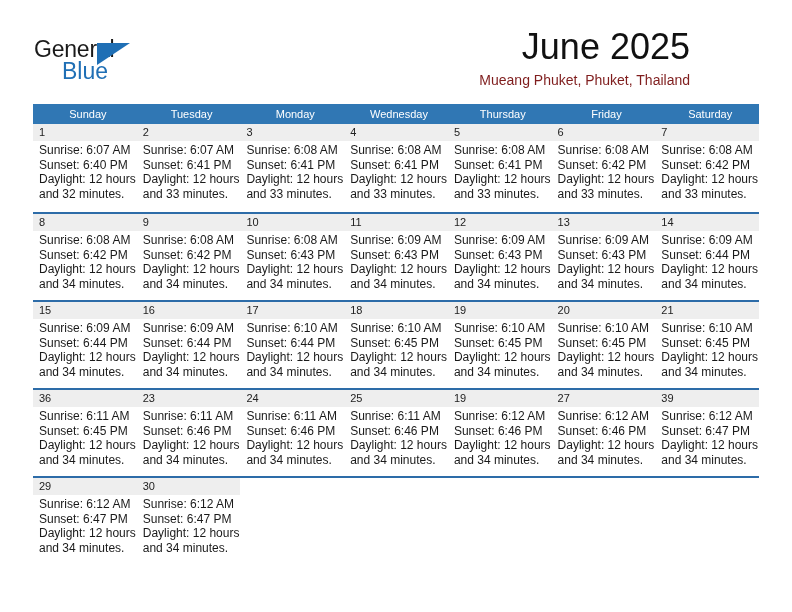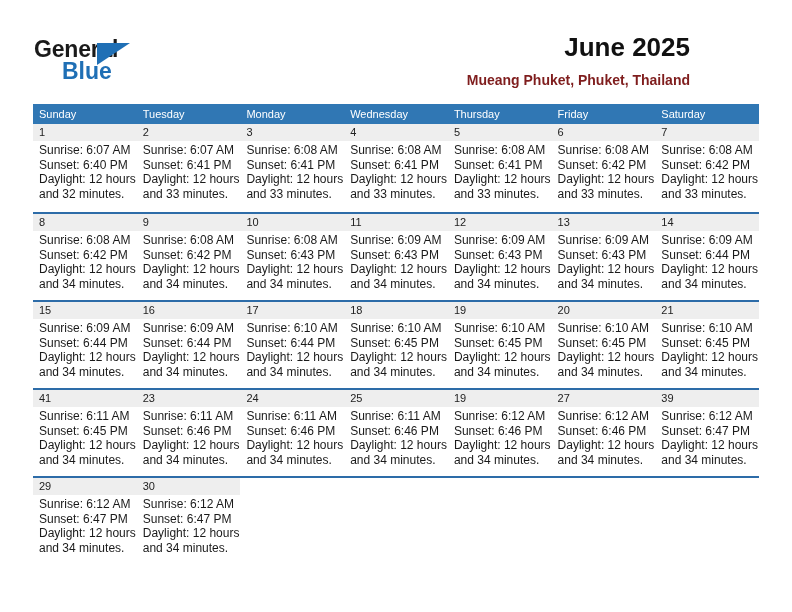--- a/index.html
+++ b/index.html
@@ -21,21 +21,20 @@
     box-sizing: border-box;
   }
 
   
   .header {
     position: absolute;
     left: 0;
     top: 0;
     width: 724px;
     height: 100px;
-    font-weight: bold;
   }
   .logo {
     position: absolute;
     left: 34px;
     top: 36px;
     width: 180px;
     height: 52px;
   }
   .logo-general {
     position: absolute;
@@ -64,21 +63,21 @@
     font-family: "Liberation Sans", sans-serif;
     text-align: right;
   }
   .title-block {
     position: absolute;
     right: 34px;
     top: 30px;
     text-align: right;
   }
   .cal-title {
-    font-size: 26px;
+    font-size: 36px;
     color: #111111;
     line-height: 34px;
     white-space: nowrap;
   }
   .cal-subtitle {
     font-size: 14px;
     color: #7f1d1d;
     line-height: 20px;
     margin-top: 6px;
     white-space: nowrap;
@@ -88,20 +87,21 @@
   .calendar {
     position: absolute;
     left: 33px;
     top: 104px;
     width: 726px;
   }
   .weekday-header {
     display: flex;
     background: #3077b4;
     height: 20px;
+    text-align: center;
   }
   .weekday-cell {
     flex: 1 1 0;
     color: #ffffff;
     font-size: 11px;
     line-height: 20px;
     padding-left: 6px;
     box-sizing: border-box;
     overflow: hidden;
     white-space: nowrap;
@@ -369,21 +369,21 @@
           <div>Sunrise: 6:10 AM</div>
           <div>Sunset: 6:45 PM</div>
           <div>Daylight: 12 hours</div>
           <div>and 34 minutes.</div>
         </div>
       </div>
     </div>
 
     <div class="week-row">
       <div class="day-cell">
-        <div class="day-number-band">41</div>
+        <div class="day-number-band">36</div>
         <div class="day-details">
           <div>Sunrise: 6:11 AM</div>
           <div>Sunset: 6:45 PM</div>
           <div>Daylight: 12 hours</div>
           <div>and 34 minutes.</div>
         </div>
       </div>
       <div class="day-cell">
         <div class="day-number-band">23</div>
         <div class="day-details">

